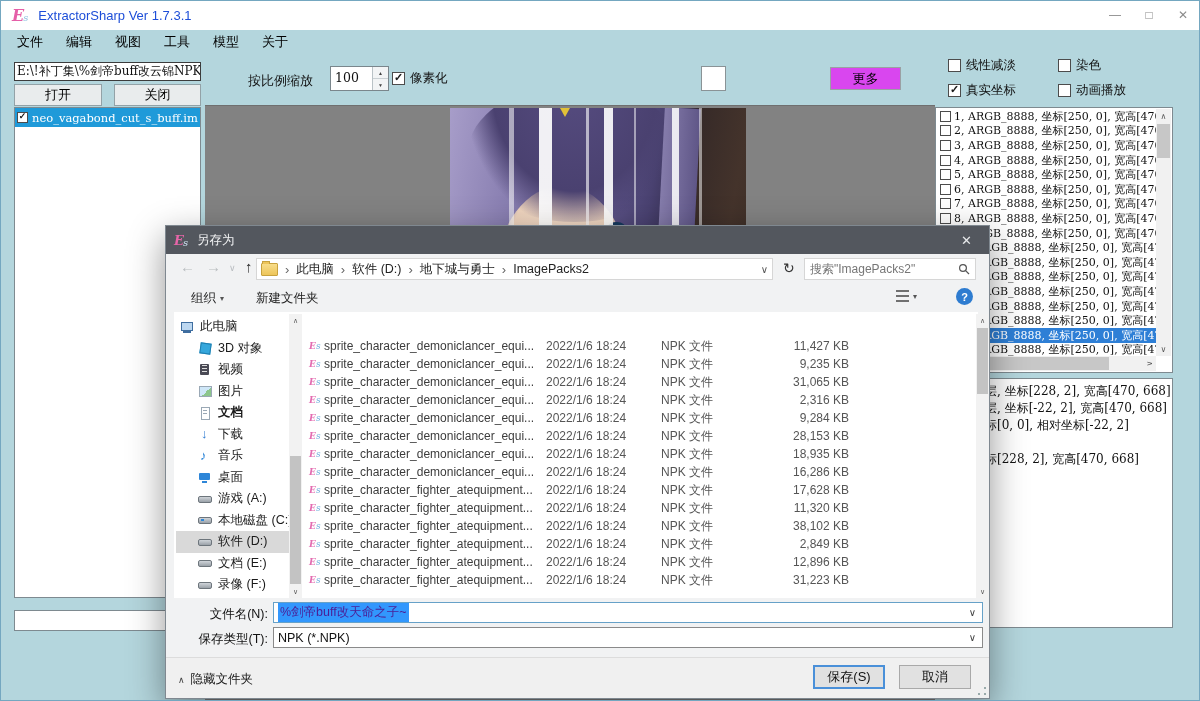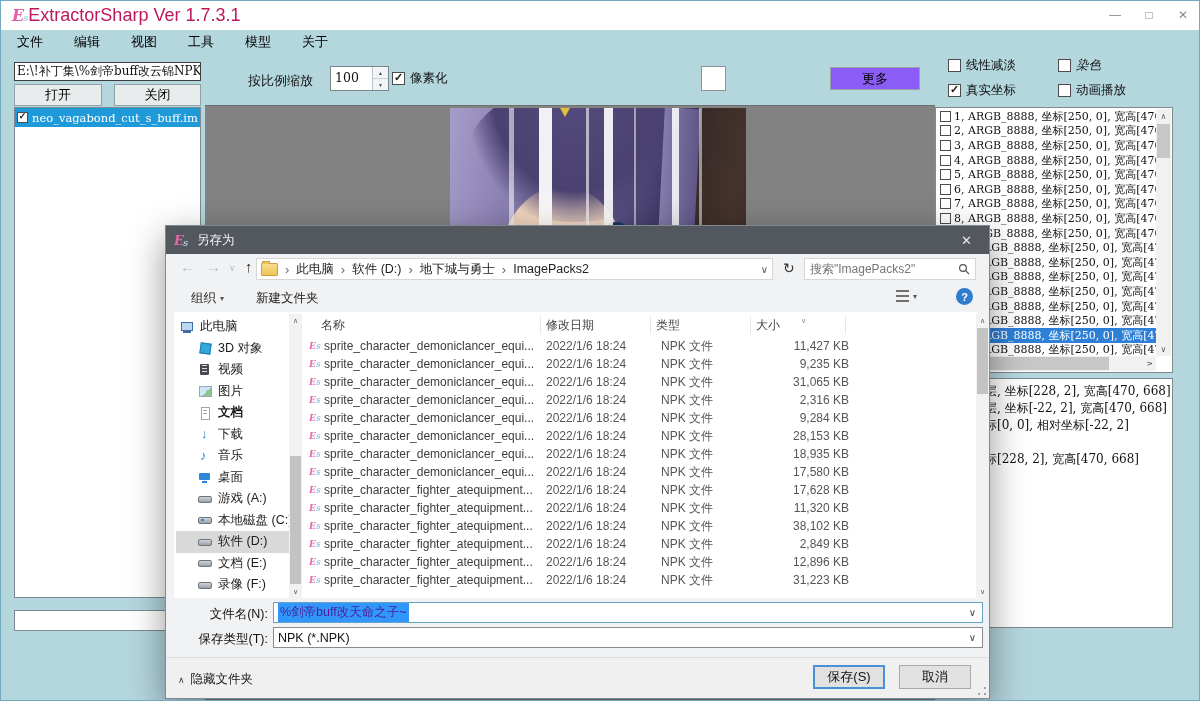--- a/index.html
+++ b/index.html
@@ -8,21 +8,21 @@
        -webkit-font-smoothing:antialiased;color:#111}
   .abs{position:absolute}
   .serif{font-family:"DejaVu Serif",serif}
   .nowrap{white-space:nowrap;overflow:hidden}
 
   
   #frame{position:absolute;inset:0;border:1px solid #74a7c0;box-sizing:border-box;pointer-events:none}
   #titlebar{position:absolute;left:0;top:0;width:1200px;height:30px;background:#fff;display:flex;align-items:center}
   .logo-e{font-family:"DejaVu Serif",serif;font-style:italic;font-weight:bold;font-size:16px;color:#e55fa8}
   .logo-s{font-family:"DejaVu Serif",serif;font-style:italic;font-size:10px;color:#8fc0e0;margin-left:-1px;margin-top:6px}
-  #win-title{margin-left:0;font-size:18px;color:#be185d}
+  #win-title{margin-left:10px;font-size:13px;color:#1d4ed8}
   .winbtn{width:34px;height:30px;display:flex;align-items:center;justify-content:center;color:#8b8b8b;font-size:12px}
   #menubar{position:absolute;left:0;top:30px;width:1200px;height:24px;display:flex;align-items:center;padding-left:14px;gap:17px;
            font-family:"DejaVu Serif",serif;font-size:13px;color:#000}
   .menu-item{padding:2px 3px}
 
   .panelbox{background:#fff;border:1px solid #7e8a90;box-sizing:border-box}
   .btn{background:#e9eced;border:1px solid #93a2a7;box-sizing:border-box;display:flex;align-items:center;justify-content:center;
        font-family:"DejaVu Serif",serif;font-size:13px;color:#000}
 
   .cb{width:13px;height:13px;background:#fff;border:1px solid #4c4c4c;box-sizing:border-box;flex:none;
@@ -172,21 +172,21 @@
   </span>
   <span id="win-title">ExtractorSharp Ver 1.7.3.1</span>
   <span style="margin-left:auto;display:flex">
     <span class="winbtn">—</span>
     <span class="winbtn">□</span>
     <span class="winbtn">✕</span>
   </span>
 </div>
 
 <div id="menubar">
-    <span id="menu-items" style="display:flex;gap:25px">
+    <span id="menu-items" style="display:flex;gap:17px">
       <span class="menu-item">文件</span>
       <span class="menu-item">编辑</span>
       <span class="menu-item">视图</span>
       <span class="menu-item">工具</span>
       <span class="menu-item">模型</span>
       <span class="menu-item">关于</span>
     </span>
   </div>
 
 
@@ -212,25 +212,25 @@
     <div class="spin-btn">▼</div>
   </div>
 </div>
 <div class="optrow" style="left:392px;top:70px">
   <span class="cb">
       <span class="mark">✓</span>
     </span>
   <span>像素化</span>
 </div>
 <div class="abs" style="left:701px;top:66px;width:25px;height:25px;background:#fff;border:1px solid #8a9396;box-sizing:border-box"></div>
-<div class="abs btn" style="left:830px;top:67px;width:90px;height:23px;background:#8b5cf6;border-color:#9aa0a3">更多</div>
+<div class="abs btn" style="left:830px;top:67px;width:71px;height:23px;background:#d946ef;border-color:#9aa0a3">更多</div>
 <span id="opt-checkboxes"><span class="optrow" style="left: 948px; top: 57px;">
       <span class="cb"></span>
       <span>线性减淡</span>
-    </span><span class="optrow" style="left: 1058px; top: 57px; font-style: italic;">
+    </span><span class="optrow" style="left: 1058px; top: 57px;">
       <span class="cb"></span>
       <span>染色</span>
     </span><span class="optrow" style="left: 948px; top: 82px;">
       <span class="cb">
         <span class="mark">✓</span>
       </span>
       <span>真实坐标</span>
     </span><span class="optrow" style="left: 1058px; top: 82px;">
       <span class="cb"></span>
       <span>动画播放</span>
@@ -465,29 +465,20 @@
         <span class="nowrap">录像 (F:)</span>
       </div>
     </div>
   <div id="dlg-nav-scroll">
     <div class="dsb-arrow" style="top:0">∧</div>
     <div class="dsb-thumb" style="top:142px;height:128px"></div>
     <div class="dsb-arrow" style="bottom:0">∨</div>
   </div>
 
   <div id="dlg-files">
-    <div id="files-header">
-      <span class="hdr-cell col-name">名称</span>
-      <span class="hdr-cell col-date" style="position:relative">
-        <span>修改日期</span>
-        <span id="sort-ind">∨</span>
-      </span>
-      <span class="hdr-cell col-type">类型</span>
-      <span class="hdr-cell col-size">大小</span>
-    </div>
     <div id="file-rows">
         <div class="file-row">
           <span class="fr-icon"><span class="e">E</span><span class="s">s</span></span>
           <span class="fr-name">sprite_character_demoniclancer_equi...</span>
           <span class="fr-date">2022/1/6 18:24</span>
           <span class="fr-type">NPK 文件</span>
           <span class="fr-size">11,427 KB</span>
         </div>
         <div class="file-row">
           <span class="fr-icon"><span class="e">E</span><span class="s">s</span></span>
@@ -529,21 +520,21 @@
           <span class="fr-name">sprite_character_demoniclancer_equi...</span>
           <span class="fr-date">2022/1/6 18:24</span>
           <span class="fr-type">NPK 文件</span>
           <span class="fr-size">18,935 KB</span>
         </div>
         <div class="file-row">
           <span class="fr-icon"><span class="e">E</span><span class="s">s</span></span>
           <span class="fr-name">sprite_character_demoniclancer_equi...</span>
           <span class="fr-date">2022/1/6 18:24</span>
           <span class="fr-type">NPK 文件</span>
-          <span class="fr-size">17,580 KB</span>
+          <span class="fr-size">16,286 KB</span>
         </div>
         <div class="file-row">
           <span class="fr-icon"><span class="e">E</span><span class="s">s</span></span>
           <span class="fr-name">sprite_character_fighter_atequipment...</span>
           <span class="fr-date">2022/1/6 18:24</span>
           <span class="fr-type">NPK 文件</span>
           <span class="fr-size">17,628 KB</span>
         </div>
         <div class="file-row">
           <span class="fr-icon"><span class="e">E</span><span class="s">s</span></span>

